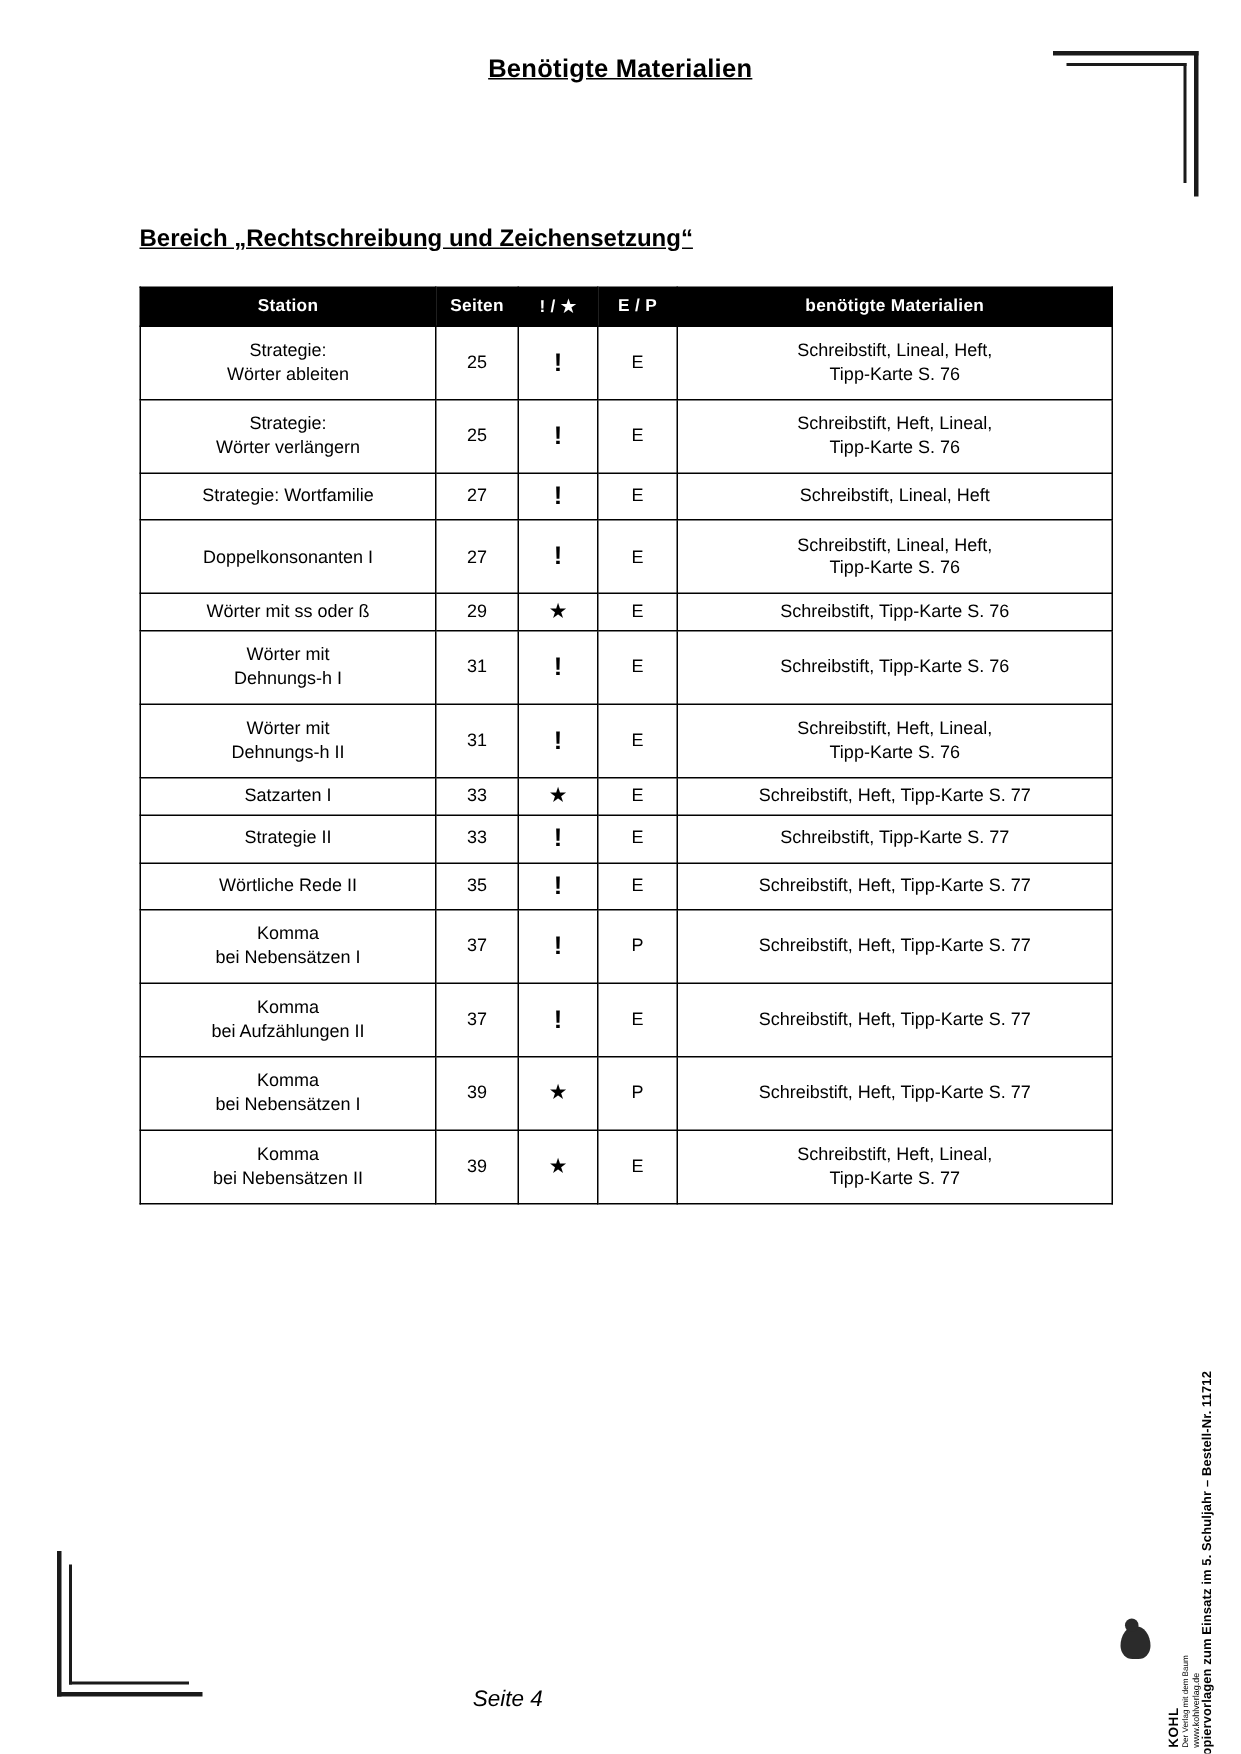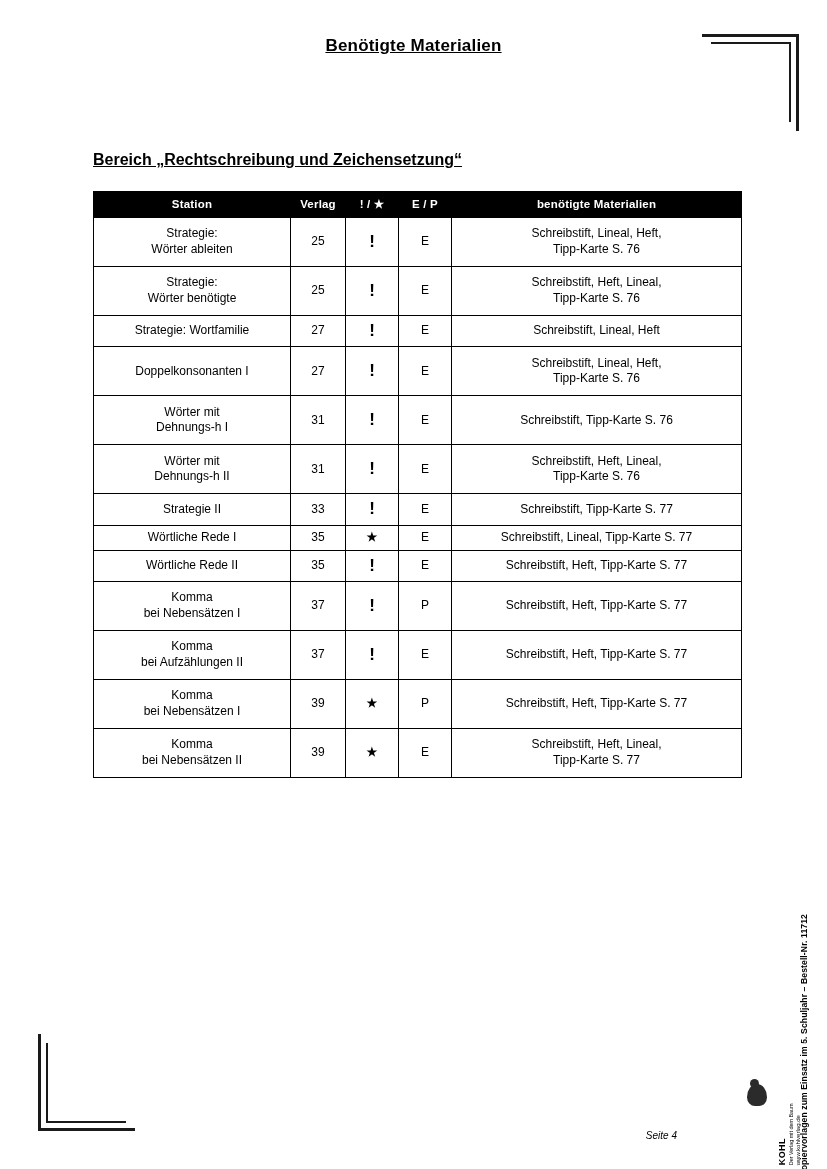--- a/index.html
+++ b/index.html
@@ -132,22 +132,22 @@
     font-size: 12.3px;
   }
   .row-tall td { height: 40px; }
 
   
   .page-number {
     position: absolute;
     bottom: 28px;
     left: 0;
     width: 677px;
-    text-align: right;
-    font-size: 10px;
+    text-align: center;
+    font-size: 15px;
     font-style: italic;
   }
 
   
   .side-text {
     position: absolute;
     right: 18px;
     bottom: 255px;
     transform-origin: right bottom;
     transform: rotate(-90deg);
@@ -233,21 +233,21 @@
     <colgroup>
       <col class="c-station">
       <col class="c-pages">
       <col class="c-mark">
       <col class="c-ep">
       <col class="c-mats">
     </colgroup>
     <thead>
       <tr>
         <th>Station</th>
-        <th>Verlag</th>
+        <th>Seiten</th>
         <th>! / ★</th>
         <th>E / P</th>
         <th>benötigte Materialien</th>
       </tr>
     </thead>
     <tbody>
 
       <tr class="row-tall">
         <td class="station">
           <div>Strategie:</div>
@@ -258,21 +258,21 @@
         <td class="ep">E</td>
         <td class="mats">
           <div>Schreibstift, Lineal, Heft,</div>
           <div>Tipp-Karte S. 76</div>
         </td>
       </tr>
 
       <tr class="row-tall">
         <td class="station">
           <div>Strategie:</div>
-          <div>Wörter benötigte</div>
+          <div>Wörter verlängern</div>
         </td>
         <td class="pages">25</td>
         <td class="mark excl">!</td>
         <td class="ep">E</td>
         <td class="mats">
           <div>Schreibstift, Heft, Lineal,</div>
           <div>Tipp-Karte S. 76</div>
         </td>
       </tr>
 
@@ -295,20 +295,31 @@
         <td class="pages">27</td>
         <td class="mark excl">!</td>
         <td class="ep">E</td>
         <td class="mats">
           <div>Schreibstift, Lineal, Heft,</div>
           <div>Tipp-Karte S. 76</div>
         </td>
       </tr>
 
 
+      <tr>
+        <td class="station">
+          <div>Wörter mit ss oder ß</div>
+        </td>
+        <td class="pages">29</td>
+        <td class="mark">★</td>
+        <td class="ep">E</td>
+        <td class="mats">
+          <div>Schreibstift, Tipp-Karte S. 76</div>
+        </td>
+      </tr>
 
       <tr class="row-tall">
         <td class="station">
           <div>Wörter mit</div>
           <div>Dehnungs-h  I</div>
         </td>
         <td class="pages">31</td>
         <td class="mark excl">!</td>
         <td class="ep">E</td>
         <td class="mats">
@@ -323,44 +334,44 @@
         </td>
         <td class="pages">31</td>
         <td class="mark excl">!</td>
         <td class="ep">E</td>
         <td class="mats">
           <div>Schreibstift, Heft, Lineal,</div>
           <div>Tipp-Karte S. 76</div>
         </td>
       </tr>
 
+      <tr>
+        <td class="station">
+          <div>Satzarten  I</div>
+        </td>
+        <td class="pages">33</td>
+        <td class="mark">★</td>
+        <td class="ep">E</td>
+        <td class="mats">
+          <div>Schreibstift, Heft, Tipp-Karte S. 77</div>
+        </td>
+      </tr>
 
       <tr>
         <td class="station">
           <div>Strategie  II</div>
         </td>
         <td class="pages">33</td>
         <td class="mark excl">!</td>
         <td class="ep">E</td>
         <td class="mats">
           <div>Schreibstift, Tipp-Karte S. 77</div>
         </td>
       </tr>
 
-      <tr>
-        <td class="station">
-          <div>Wörtliche Rede  I</div>
-        </td>
-        <td class="pages">35</td>
-        <td class="mark">★</td>
-        <td class="ep">E</td>
-        <td class="mats">
-          <div>Schreibstift, Lineal, Tipp-Karte S. 77</div>
-        </td>
-      </tr>
 
       <tr>
         <td class="station">
           <div>Wörtliche Rede  II</div>
         </td>
         <td class="pages">35</td>
         <td class="mark excl">!</td>
         <td class="ep">E</td>
         <td class="mats">
           <div>Schreibstift, Heft, Tipp-Karte S. 77</div>

